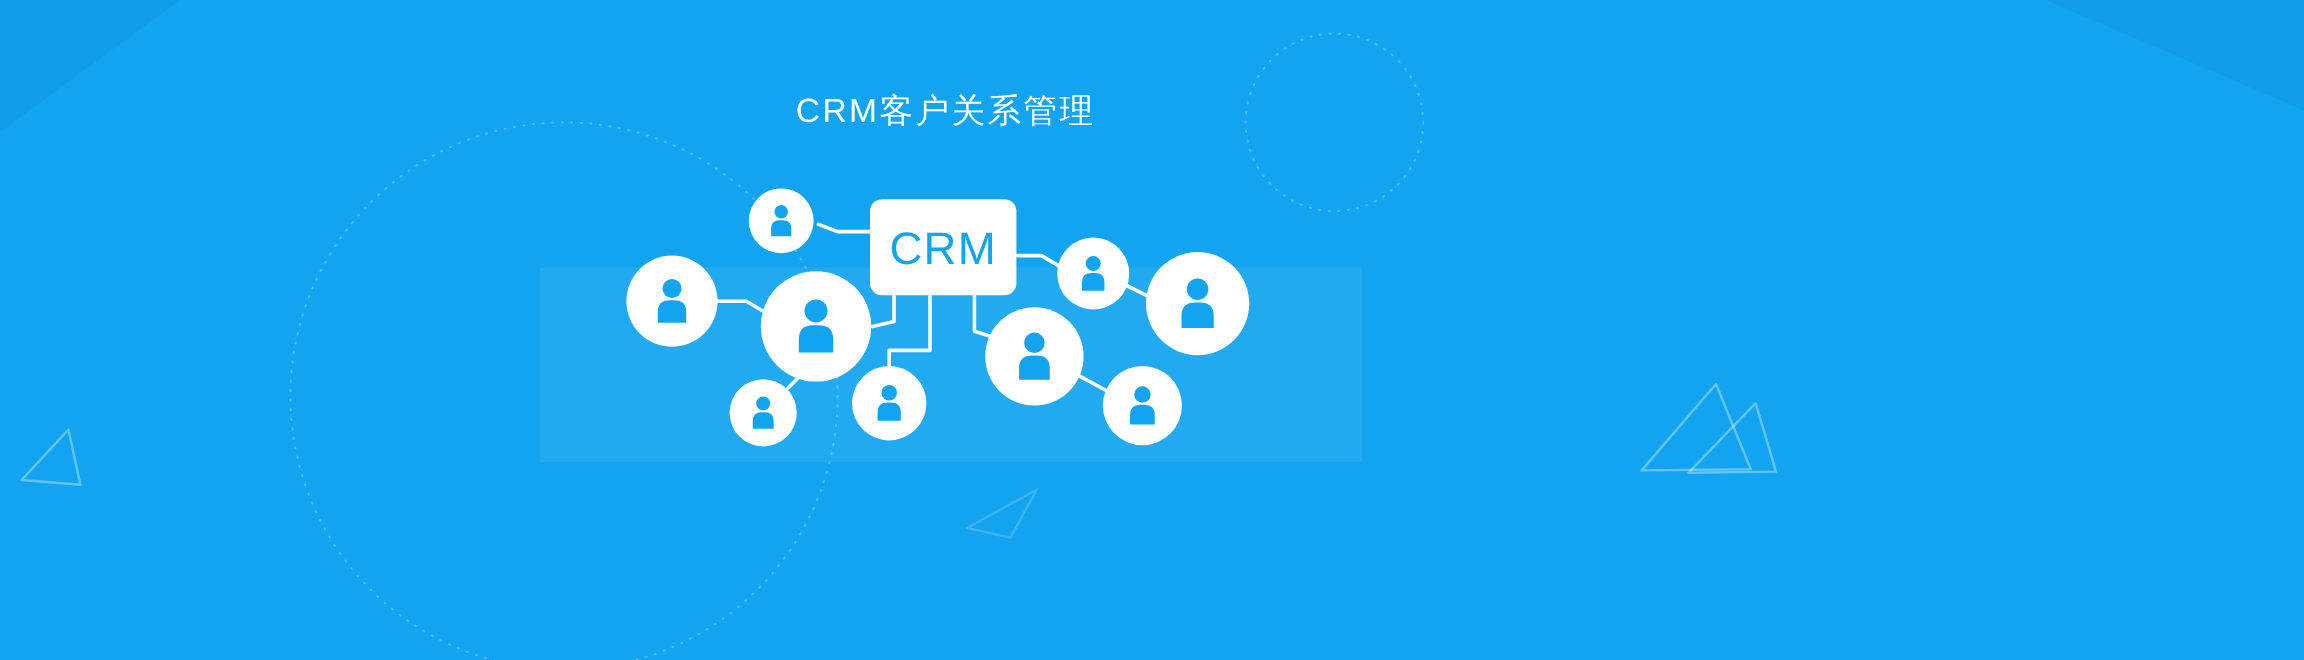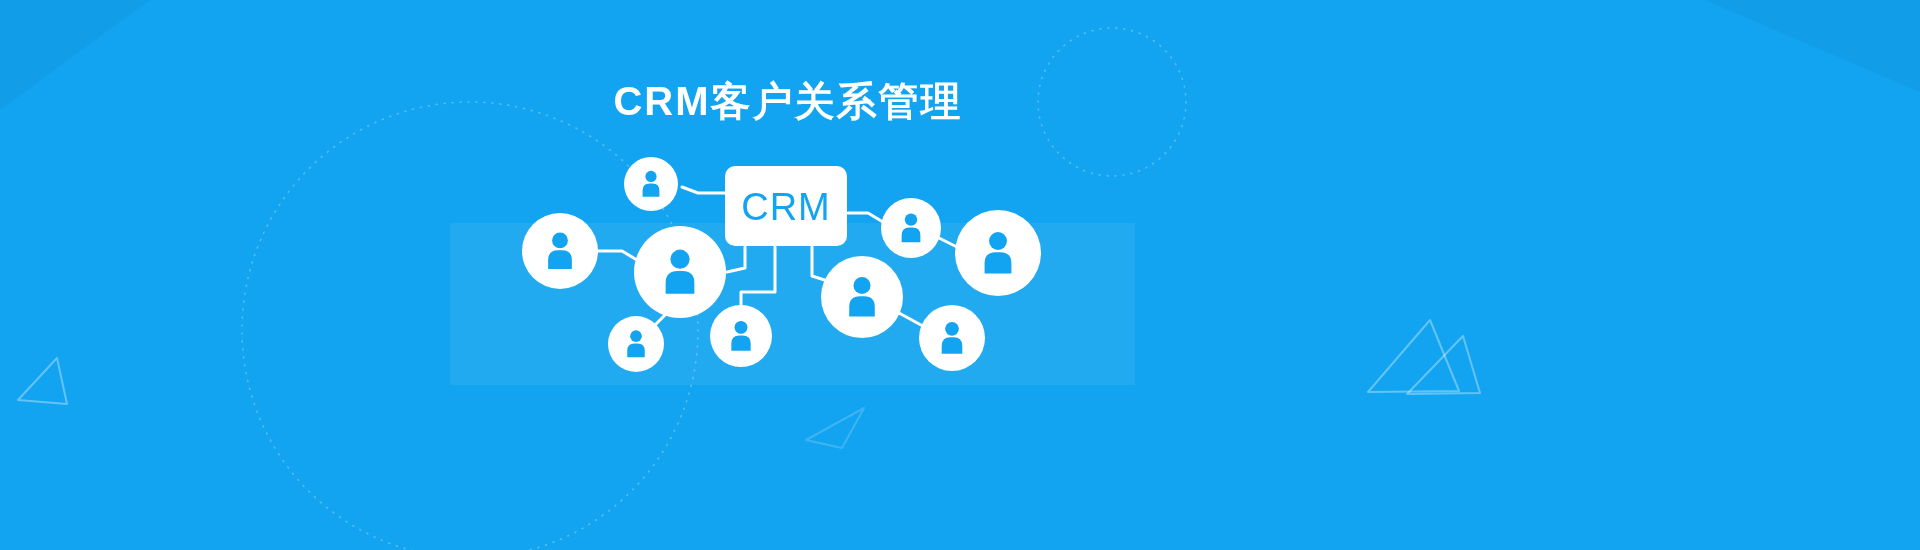--- a/index.html
+++ b/index.html
@@ -17,21 +17,21 @@
   .tri{fill:none;stroke:rgba(255,255,255,0.35);stroke-width:2;stroke-linejoin:round;}
   .tri.faint{stroke:rgba(255,255,255,0.18);}
   .corner-shade{fill:rgba(0,40,90,0.05);}
   .panel{
     position:absolute;left:450px;top:223px;width:685px;height:162px;
     background:rgba(255,255,255,0.07);
   }
   .title{
     position:absolute;left:788px;top:74px;margin:0;
     transform:translateX(-50%);
-    color:#ffffff;font-size:40px;font-weight:bold;letter-spacing:2px;
+    color:#ffffff;font-size:28px;font-weight:normal;letter-spacing:2px;
     white-space:nowrap;
   }
   svg.diagram{position:absolute;left:0;top:0;width:1920px;height:550px;}
   #links polyline{
     fill:none;stroke:#ffffff;stroke-width:3;
     stroke-linecap:round;stroke-linejoin:round;
   }
   .crm-box-rect{fill:#ffffff;}
   .crm-box-text{
     fill:#12a4f0;font-size:38px;font-family:"Liberation Sans",sans-serif;

